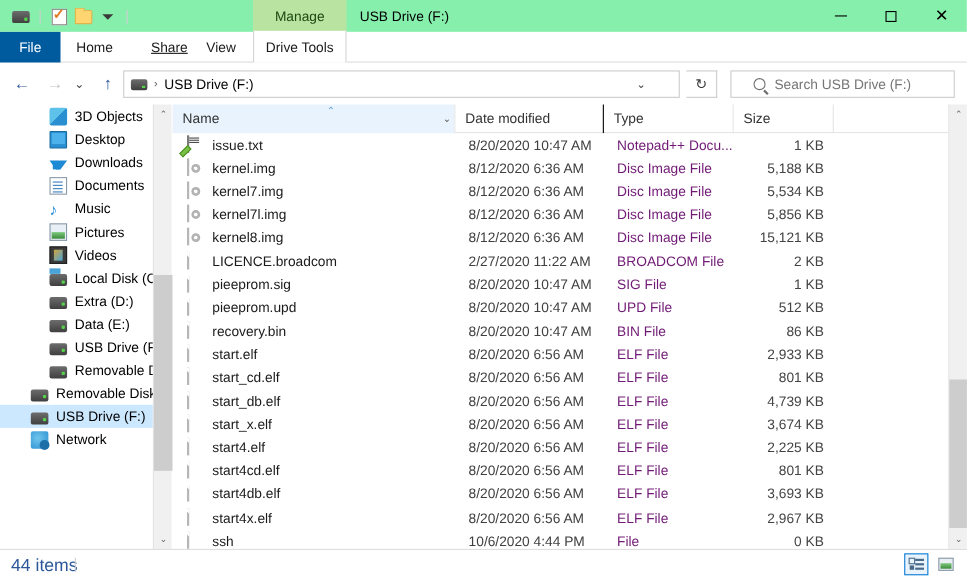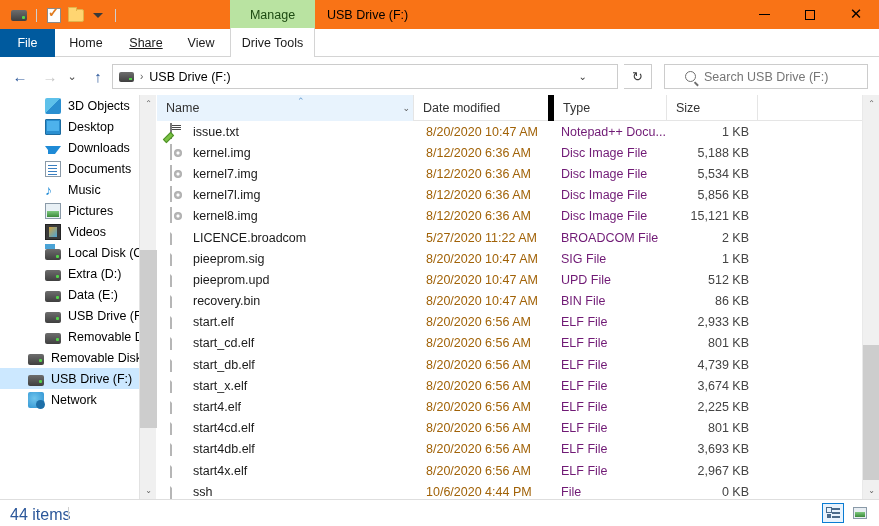--- a/index.html
+++ b/index.html
@@ -10,21 +10,21 @@
     font-family: "Liberation Sans", sans-serif;
     font-size: 12px;
     color: #000;
     background: #fff;
   }
   #app { position: relative; width: 879px; height: 526px; background: #fff; }
 
   
   .titlebar {
     position: absolute; left: 0; top: 0; width: 879px; height: 29px;
-    background: #f97316;
+    background: #86efac;
     padding-left: 36px;
   }
   .qat { position: absolute; left: 8px; top: 4px; display: flex; align-items: center; height: 22px; }
   .qat .sep { width: 1px; height: 13px; background: #cfcfcf; margin: 0 6px; }
   .ic-drive { width: 16px; height: 11px; background: linear-gradient(#6d6d6d,#3f3f3f); border-radius: 2px; position: relative; }
   .ic-drive::after { content:""; position:absolute; right:2px; bottom:2px; width:3px; height:3px; background:#54d24a; border-radius:1px; }
   .ic-props { width: 14px; height: 15px; background: #fdfdfd; border: 1px solid #8a8a8a; position: relative; }
   .ic-props::before { content:"✓"; position:absolute; left:0px; top:-4px; font-size:13px; color:#e07b1f; font-weight:bold; }
   .ic-newfolder { width: 16px; height: 13px; background: #ffd571; border: 1px solid #e0b44a; border-radius: 1px 2px 2px 1px; position: relative; }
   .ic-newfolder::before { content:""; position:absolute; left:-1px; top:-3px; width:7px; height:3px; background:#ffd571; border:1px solid #e0b44a; border-bottom:none; border-radius:1px 1px 0 0;}
@@ -47,21 +47,21 @@
   .glyph-close { font-size:15px; line-height:15px; font-family:"DejaVu Sans", sans-serif; }
 
   
   .tabbar {
     position: absolute; left: 0; top: 29px; width: 879px; height: 28px;
     background: #fff; border-bottom: 1px solid #d4d4d4;
   }
   .tab { position:absolute; top:0; height:28px; display:flex; align-items:center; justify-content:center; font-size:12.5px; color:#1a1a1a; }
   .tab.file { left:0; width:55px; background:#005a9e; color:#fff; }
   .tab.home { left:55px; width:62px; }
-  .tab.share { left:117px; width:58px;text-decoration:underline; }
+  .tab.share { left:125px; width:58px;text-decoration:underline; }
   .tab.view  { left:175px; width:52px; }
   .tab.drivetools { left:230px; width:85px; background:#fff; border-left:1px solid #d4d4d4; border-right:1px solid #d4d4d4; height:29px; top:-1px; }
   .ribbon-right { position:absolute; right:4px; top:29px; height:28px; display:flex; align-items:center; gap:10px; }
   .chev-dn { color:#767676; font-size:11px; }
   .help-btn { width:17px; height:17px; border-radius:50%; background:#0a7cd3; color:#fff; font-size:12px; font-weight:bold; display:flex; align-items:center; justify-content:center; }
 
   
   .addrbar { position:absolute; left:0; top:57px; width:879px; height:38px; background:#fff; }
   .navbtn { position:absolute; top:8px; height:23px; display:flex; align-items:center; justify-content:center; font-size:15px; color:#2b579a; }
   .navbtn.back { left:8px; width:24px; }
@@ -121,29 +121,29 @@
   .sb-thumb { position:absolute; left:0; width:17px; background:#cdcdcd; }
 
   
   .listpane { position:absolute; left:157px; top:0; width:705px; height:404px; background:#fff; }
   .colhdr { position:absolute; left:0; top:0; width:705px; height:26px; background:#fff; border-bottom:1px solid #e5e5e5; }
   .col { position:absolute; top:0; height:26px; display:flex; align-items:center; font-size:12.5px; color:#333; padding-left:9px; }
   .col.name { left:0; width:256px; background:#e8f3fd; }
   .col.name .sortcaret { position:absolute; left:140px; top:1px; font-size:9px; color:#6b9fd0; }
   .col.name .hdrdrop { position:absolute; right:3px; top:0; height:26px; display:flex; align-items:center; font-size:9px; color:#5a5a5a; }
   .col.date { left:256px; width:135px; border-left:1px solid #e5e5e5;align-items:center; }
-  .col.type { left:391px; width:118px; border-left:6px solid #000000; }
+  .col.type { left:391px; width:118px; border-left:1px solid #000000; }
   .col.size { left:509px; width:91px; border-left:1px solid #e5e5e5; }
   .col.blank { left:600px; width:105px; border-left:1px solid #e5e5e5; }
 
   .rows { position:absolute; left:4px; top:26px; width:705px; height:378px; overflow:hidden; }
   .row { height:21.2px; position:relative; }
   .cell { position:absolute; top:0; height:21.2px; display:flex; align-items:center; font-size:12.5px; color:#1a1a1a; white-space:nowrap; }
   .c-name { left:0; width:256px; padding-left:9px; gap:8px; }
-  .c-date { left:256px; width:135px; padding-left:9px; color:#a16207; }
+  .c-date { left:256px; width:135px; padding-left:9px; color:#404040; }
   .c-type { left:391px; width:118px; padding-left:9px; color:#701a75; }
   .c-size { left:509px; width:91px; padding-right:12px; justify-content:flex-end; color:#444; }
 
   .fic { width:15px; height:16px; flex:0 0 15px; position:relative; }
   .fic-generic { background:#fff; border:1px solid #b6b6b6; width:13px; height:16px; position:relative; }
   .fic-generic::after { content:""; position:absolute; right:-1px; top:-1px; border-left:5px solid transparent; border-top:5px solid #fff; border-right:0; }
   .fic-disc { background:#fdfdfd; border:1px solid #b6b6b6; width:13px; height:16px; position:relative; }
   .fic-disc::after { content:""; position:absolute; left:2.5px; top:4px; width:8px; height:8px; border-radius:50%; background:radial-gradient(circle,#fff 25%,#bcbcbc 30%,#9e9e9e 100%); }
   .fic-notepad { background:#fff; border:1px solid #7a7a7a; width:13px; height:15px; position:relative; }
   .fic-notepad::before { content:""; position:absolute; left:1px; top:1px; width:9px; height:1px; background:#4a4a4a; box-shadow:0 2px 0 #4a4a4a,0 4px 0 #4a4a4a; }
@@ -383,21 +383,21 @@
             </div>
             <div class="cell c-date">8/12/2020 6:36 AM</div>
             <div class="cell c-type">Disc Image File</div>
             <div class="cell c-size">15,121 KB</div>
           </div>
           <div class="row">
             <div class="cell c-name">
               <span class="fic"><span class="fic-generic"></span></span>
               <span>LICENCE.broadcom</span>
             </div>
-            <div class="cell c-date">5/27/2020 11:22 AM</div>
+            <div class="cell c-date">2/27/2020 11:22 AM</div>
             <div class="cell c-type">BROADCOM File</div>
             <div class="cell c-size">2 KB</div>
           </div>
           <div class="row">
             <div class="cell c-name">
               <span class="fic"><span class="fic-generic"></span></span>
               <span>pieeprom.sig</span>
             </div>
             <div class="cell c-date">8/20/2020 10:47 AM</div>
             <div class="cell c-type">SIG File</div>

